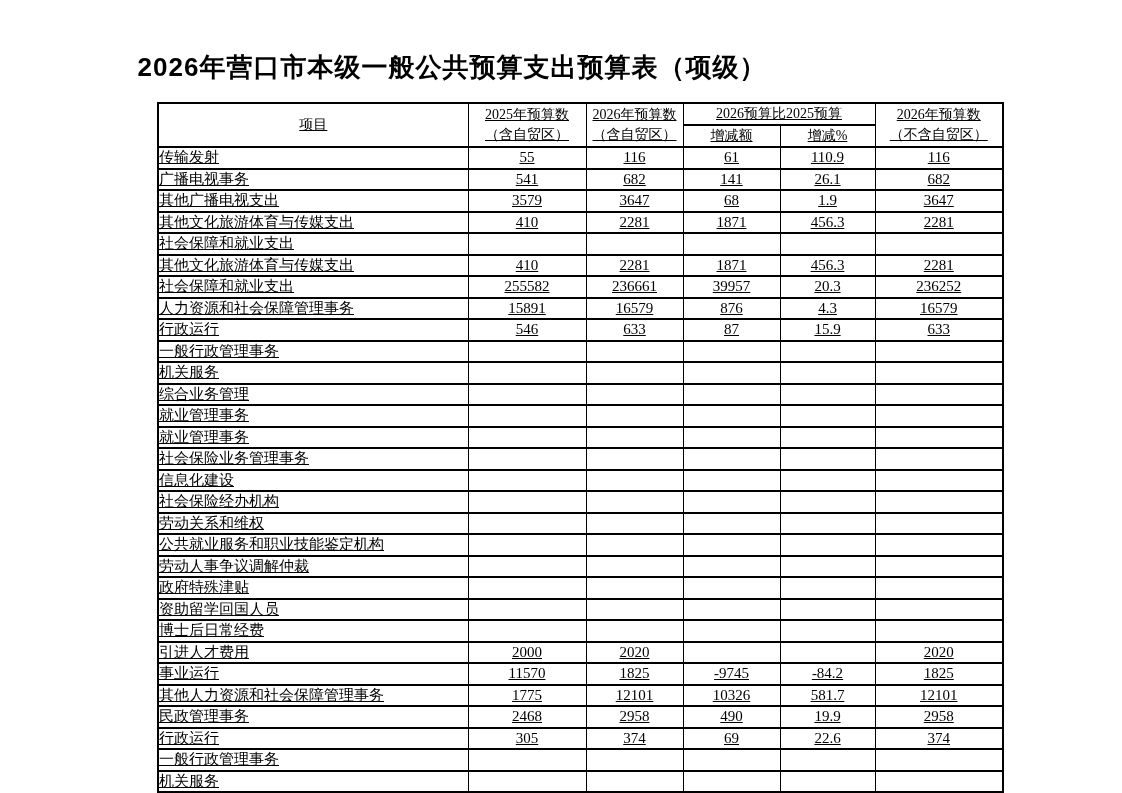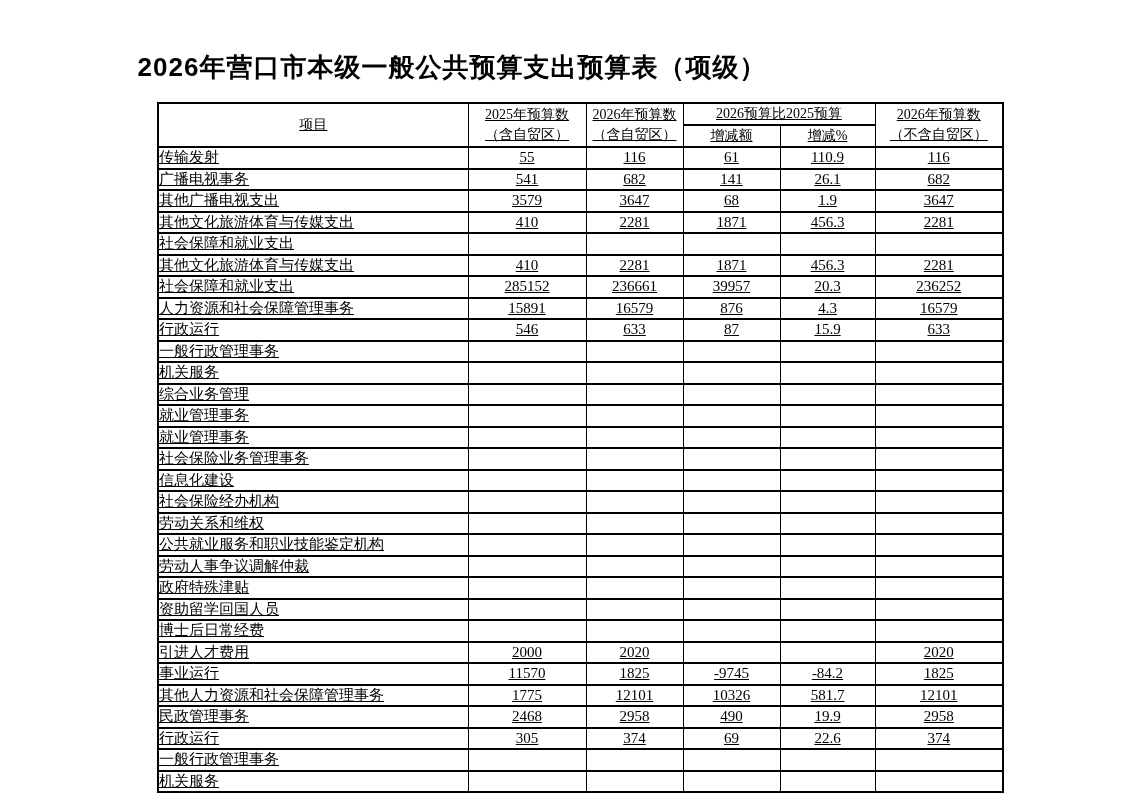--- a/index.html
+++ b/index.html
@@ -165,21 +165,21 @@
         <tr>
           <td class="label indent-2">其他文化旅游体育与传媒支出</td>
           <td class="num">410</td>
           <td class="num">2281</td>
           <td class="num">1871</td>
           <td class="num">456.3</td>
           <td class="num">2281</td>
         </tr>
         <tr>
           <td class="label indent-0">社会保障和就业支出</td>
-          <td class="num">285152</td>
+          <td class="num">255582</td>
           <td class="num">236661</td>
           <td class="num">39957</td>
           <td class="num">20.3</td>
           <td class="num">236252</td>
         </tr>
         <tr>
           <td class="label indent-1">人力资源和社会保障管理事务</td>
           <td class="num">15891</td>
           <td class="num">16579</td>
           <td class="num">876</td>

